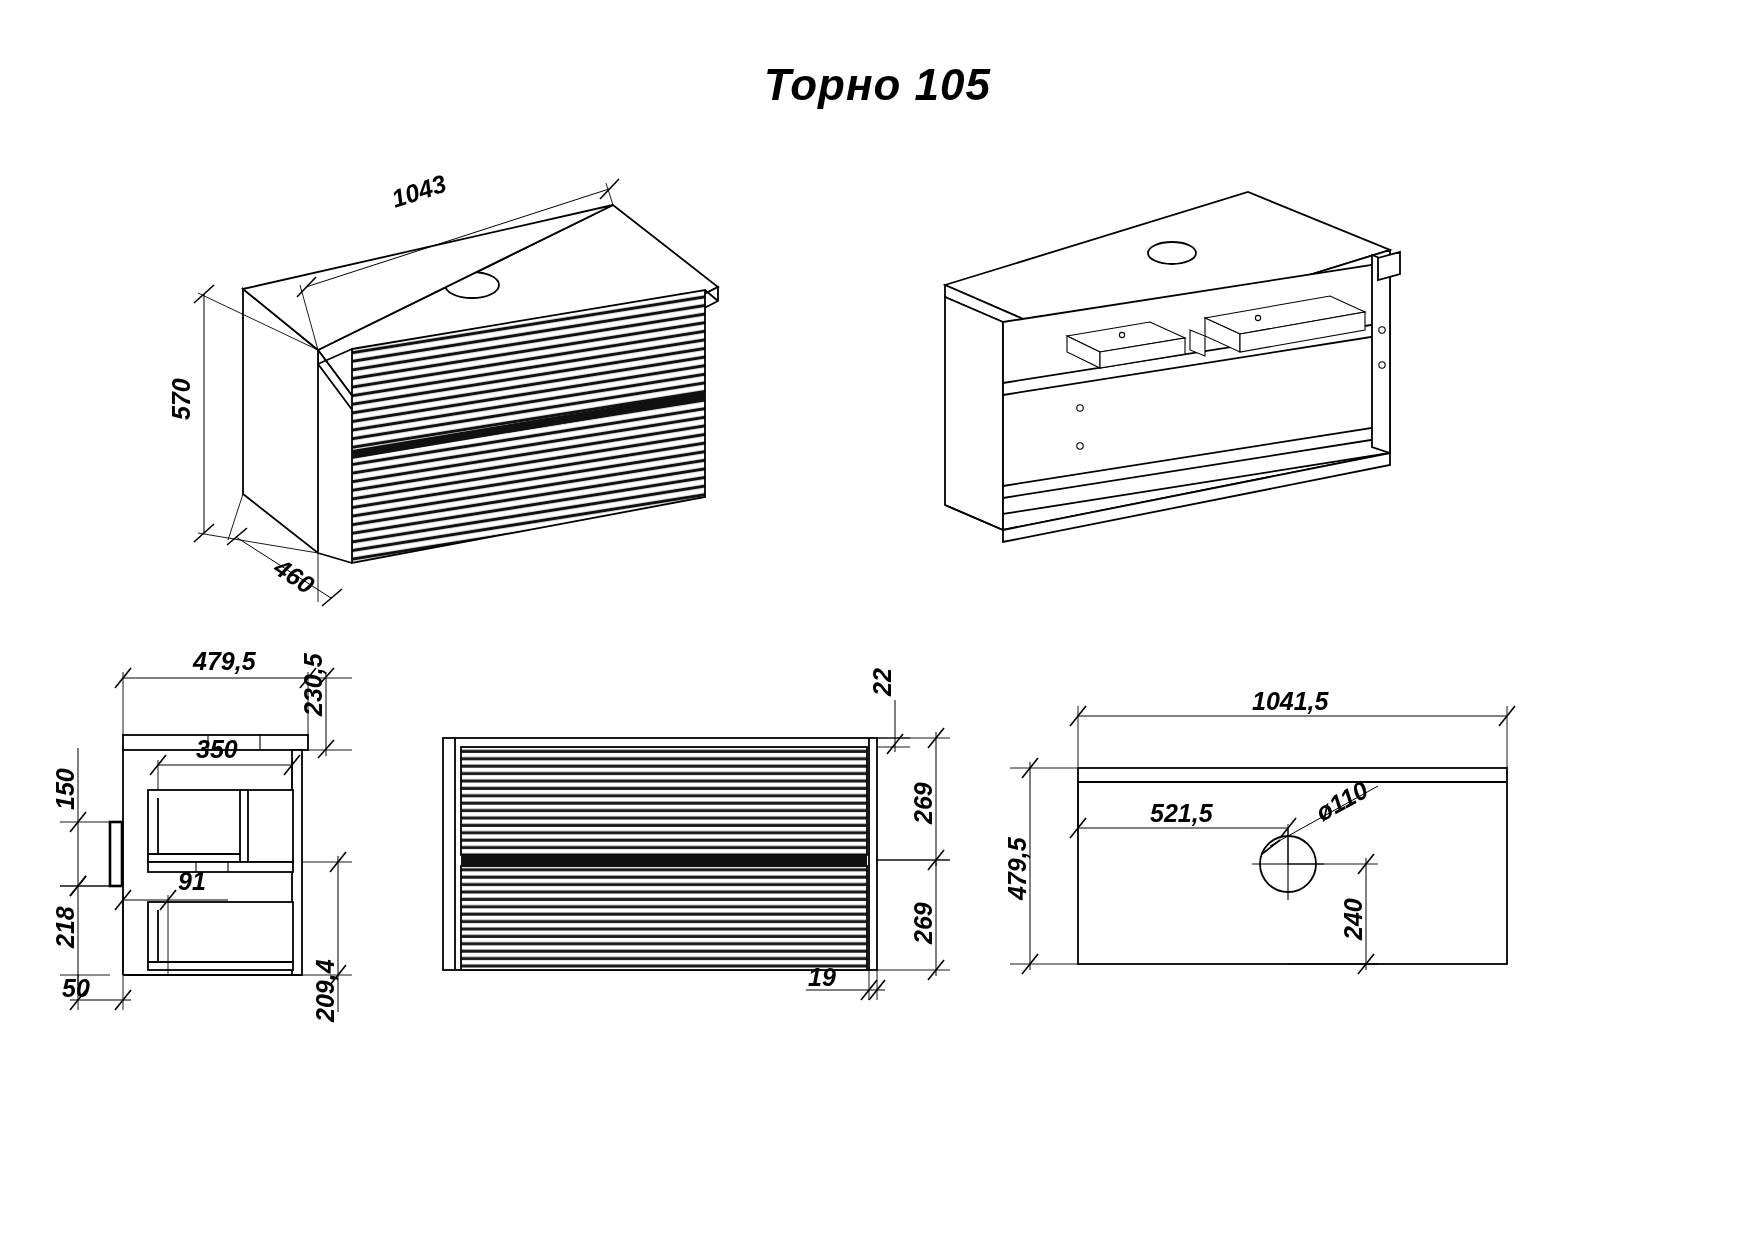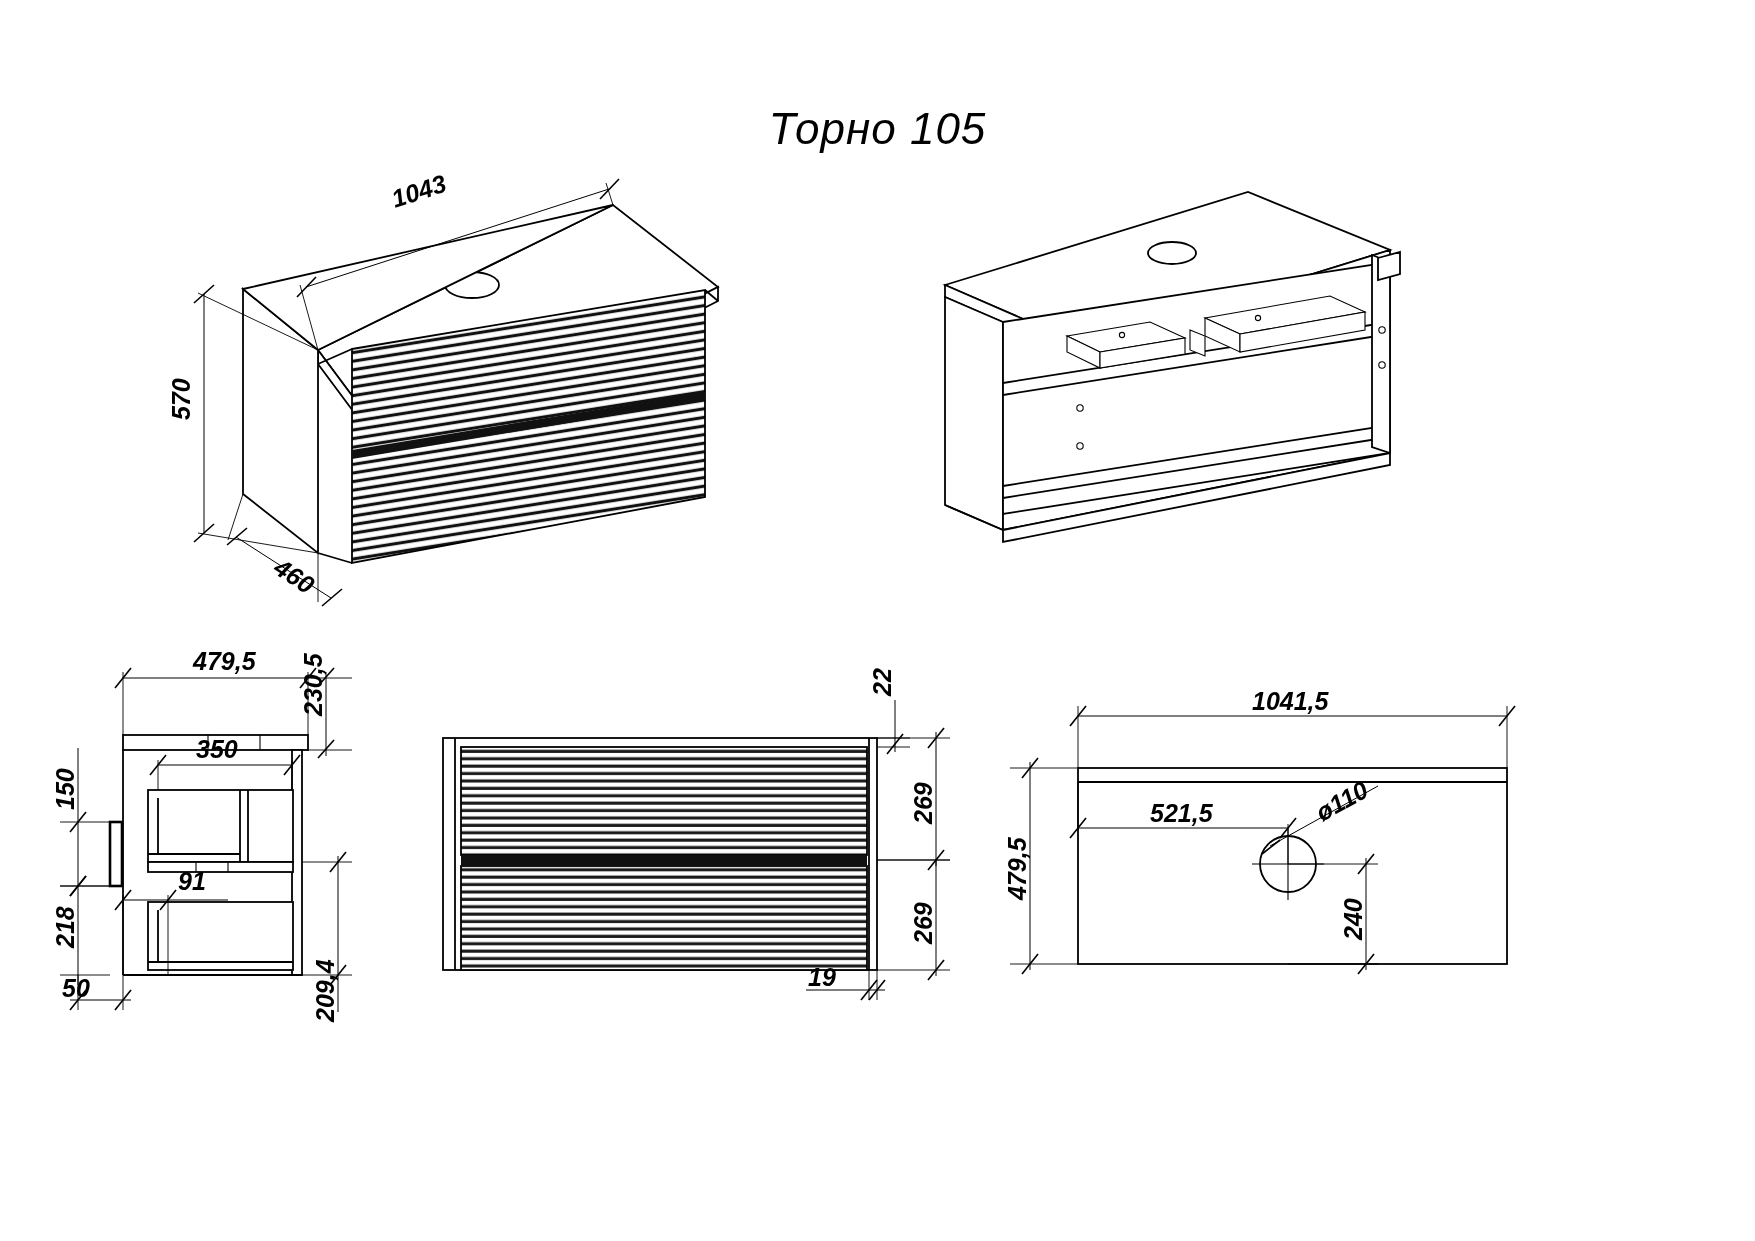--- a/index.html
+++ b/index.html
@@ -1,20 +1,20 @@
 <!DOCTYPE html>
 <html><head>
 <meta charset="utf-8">
 <style>
   html,body{margin:0;padding:0;background:#ffffff;}
   body{width:1755px;height:1241px;position:relative;overflow:hidden;
        font-family:"Liberation Sans","DejaVu Sans",sans-serif;color:#000;}
   #sheet{position:absolute;inset:0;}
   .title{position:absolute;left:0;right:0;top:60px;text-align:center;
-         font-size:44px;font-style:italic;font-weight:400;letter-spacing:1px;margin-top:44px;}
+         font-size:44px;font-style:italic;font-weight:700;letter-spacing:1px;}
   svg{position:absolute;left:0;top:0;width:1755px;height:1241px;}
   text{font-family:"Liberation Sans","DejaVu Sans",sans-serif;
        font-style:italic;font-weight:700;fill:#000;}
   .dim{font-size:25px;}
   .ln{stroke:#000;fill:none;}
   .thin{stroke-width:1.1;}
   .med{stroke-width:1.8;}
   .thick{stroke-width:2.6;}
   .dimline{stroke:#000;stroke-width:1;fill:none;}
   .ext{stroke:#000;stroke-width:0.9;fill:none;}

